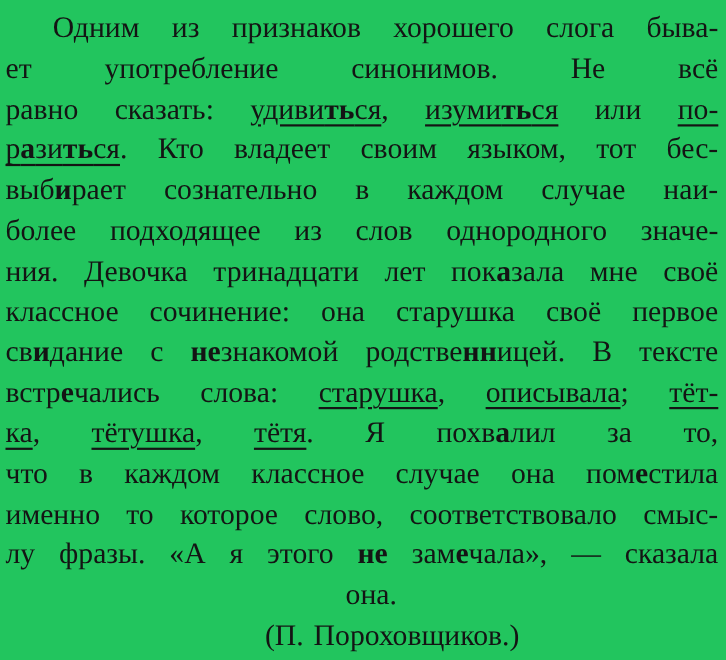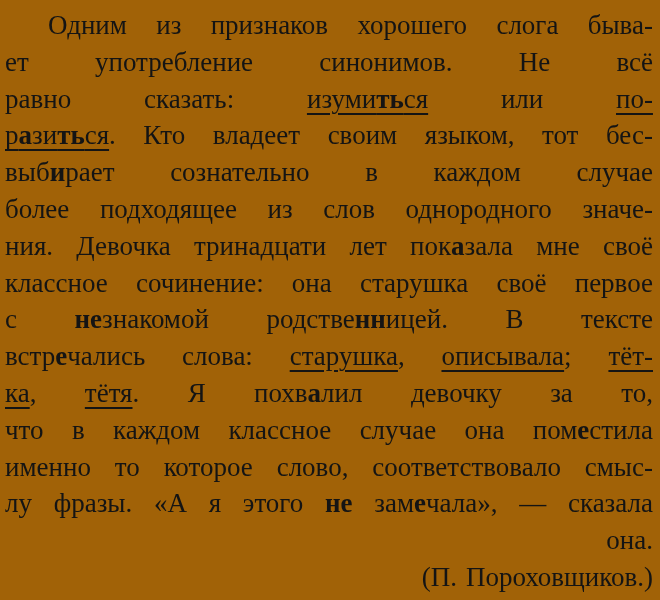--- a/index.html
+++ b/index.html
@@ -6,37 +6,37 @@
     margin: 0;
     padding: 0;
     width: 660px;
     height: 600px;
     background: #ffffff;
     overflow: hidden;
   }
   .page {
     width: 660px;
     height: 600px;
-    background: #a16207;
+    background: #22c55e;
     color: #141414;
     font-family: "Liberation Serif", "DejaVu Serif", serif;
     font-size: 27px;
     box-sizing: border-box;
     padding: 7px 7px 0 5px;
   }
   .line {
     display: flex;
     justify-content: space-between;
     align-items: baseline;
     height: 36.8px;
     line-height: 36.8px;
     white-space: nowrap;
   }
   .line.left {
-    justify-content: flex-end;
+    justify-content: center;
     gap: 9px;
     margin-left: 17px;
   }
   .line.indent-para { padding-left: 43px; }
   .line.indent-attr { padding-left: 38px; }
   .word { display: inline-block; }
   .b { font-weight: bold; }
   .u {
     text-decoration: underline;
     text-decoration-thickness: 2px;
@@ -60,39 +60,41 @@
       <div class="line">
         <span class="word"><span>ет</span></span>
         <span class="word"><span>употребление</span></span>
         <span class="word"><span>синонимов.</span></span>
         <span class="word"><span>Не</span></span>
         <span class="word"><span>всё</span></span>
       </div>
       <div class="line">
         <span class="word"><span>равно</span></span>
         <span class="word"><span>сказать:</span></span>
+        <span class="word"><span class="u">удиви</span><span class="b u">ть</span><span class="u">ся</span><span>,</span></span>
         <span class="word"><span class="u">изуми</span><span class="b u">ть</span><span class="u">ся</span></span>
         <span class="word"><span>или</span></span>
         <span class="word"><span class="u">по-</span></span>
       </div>
       <div class="line">
         <span class="word"><span class="u">р</span><span class="b u">а</span><span class="u">зи</span><span class="b u">ть</span><span class="u">ся</span><span>.</span></span>
         <span class="word"><span>Кто</span></span>
         <span class="word"><span>владеет</span></span>
         <span class="word"><span>своим</span></span>
         <span class="word"><span>языком,</span></span>
         <span class="word"><span>тот</span></span>
         <span class="word"><span>бес-</span></span>
       </div>
       <div class="line">
         <span class="word"><span>выб</span><span class="b">и</span><span>рает</span></span>
         <span class="word"><span>сознательно</span></span>
         <span class="word"><span>в</span></span>
         <span class="word"><span>каждом</span></span>
         <span class="word"><span>случае</span></span>
+        <span class="word"><span>наи-</span></span>
       </div>
       <div class="line">
         <span class="word"><span>более</span></span>
         <span class="word"><span>подходящее</span></span>
         <span class="word"><span>из</span></span>
         <span class="word"><span>слов</span></span>
         <span class="word"><span>однородного</span></span>
         <span class="word"><span>значе-</span></span>
       </div>
       <div class="line">
@@ -106,39 +108,40 @@
       </div>
       <div class="line">
         <span class="word"><span>классное</span></span>
         <span class="word"><span>сочинение:</span></span>
         <span class="word"><span>она</span></span>
         <span class="word"><span>старушка</span></span>
         <span class="word"><span>своё</span></span>
         <span class="word"><span>первое</span></span>
       </div>
       <div class="line">
+        <span class="word"><span>св</span><span class="b">и</span><span>дание</span></span>
         <span class="word"><span>с</span></span>
         <span class="word"><span class="b">не</span><span>знакомой</span></span>
         <span class="word"><span>родстве</span><span class="b">нн</span><span>ицей.</span></span>
         <span class="word"><span>В</span></span>
         <span class="word"><span>тексте</span></span>
       </div>
       <div class="line">
         <span class="word"><span>встр</span><span class="b">е</span><span>чались</span></span>
         <span class="word"><span>слова:</span></span>
         <span class="word"><span class="u">старушка</span><span>,</span></span>
         <span class="word"><span class="u">описывала</span><span>;</span></span>
         <span class="word"><span class="u">тёт-</span></span>
       </div>
       <div class="line">
         <span class="word"><span class="u">ка</span><span>,</span></span>
+        <span class="word"><span class="u">тётушка</span><span>,</span></span>
         <span class="word"><span class="u">тётя</span><span>.</span></span>
         <span class="word"><span>Я</span></span>
         <span class="word"><span>похв</span><span class="b">а</span><span>лил</span></span>
-        <span class="word"><span>девочку</span></span>
         <span class="word"><span>за</span></span>
         <span class="word"><span>то,</span></span>
       </div>
       <div class="line">
         <span class="word"><span>что</span></span>
         <span class="word"><span>в</span></span>
         <span class="word"><span>каждом</span></span>
         <span class="word"><span>классное</span></span>
         <span class="word"><span>случае</span></span>
         <span class="word"><span>она</span></span>

